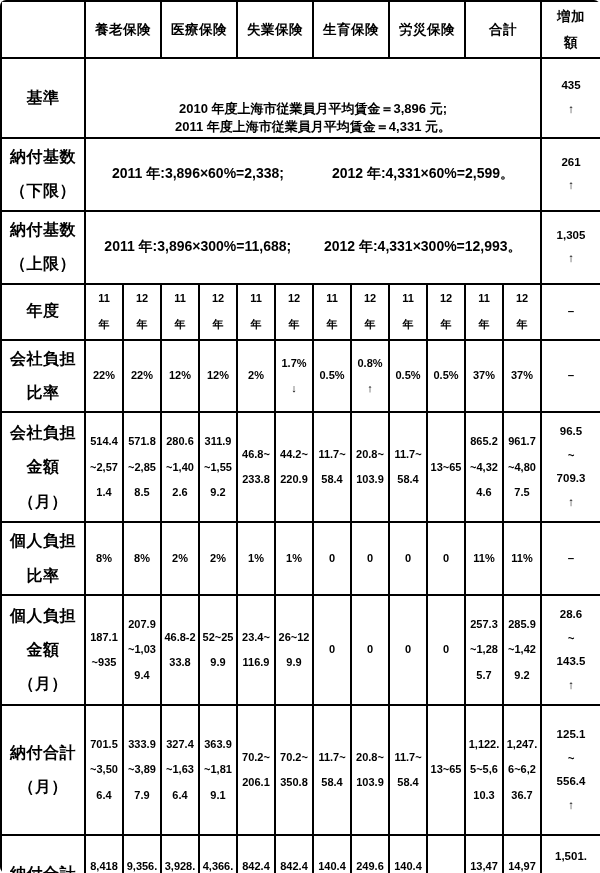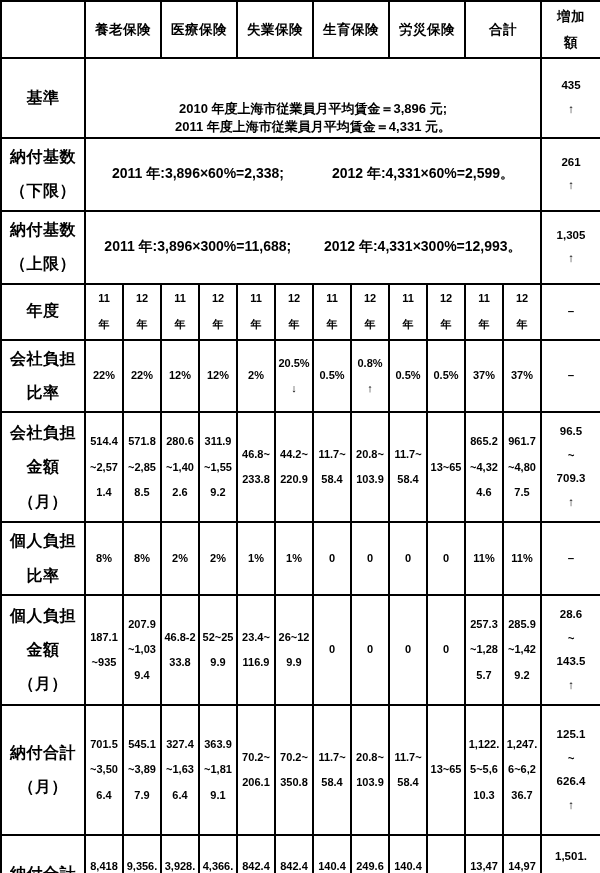--- a/index.html
+++ b/index.html
@@ -5,20 +5,21 @@
   html, body {
     margin: 0;
     padding: 0;
     background: #ffffff;
   }
   .page {
     width: 600px;
     height: 873px;
     background: #ffffff;
     overflow: hidden;
+    border-radius: 6px;
   }
   table.ins {
     border-collapse: collapse;
     table-layout: fixed;
     width: 600px;
     height: 873px;
     background: #ffffff;
     color: #000000;
     font-family: "Liberation Sans", "DejaVu Sans", sans-serif;
     font-weight: bold;
@@ -182,21 +183,21 @@
   </tr>
 
   <tr style="height:57px">
     <td class="lbl">会社負担
 比率</td>
     <td class="num">22%</td>
     <td class="num">22%</td>
     <td class="num">12%</td>
     <td class="num">12%</td>
     <td class="num">2%</td>
-    <td class="num">20.5%
+    <td class="num">1.7%
 ↓</td>
     <td class="num">0.5%</td>
     <td class="num">0.8%
 ↑</td>
     <td class="num">0.5%</td>
     <td class="num">0.5%</td>
     <td class="num">37%</td>
     <td class="num">37%</td>
     <td class="inc">–</td>
   </tr>
@@ -258,34 +259,34 @@
     <td class="inc">28.6
 ~
 143.5
 ↑</td>
   </tr>
 
   <tr style="height:130px">
     <td class="lbl">納付合計
 （月）</td>
     <td class="num">701.5~3,506.4</td>
-    <td class="num">545.1~3,897.9</td>
+    <td class="num">333.9~3,897.9</td>
     <td class="num">327.4~1,636.4</td>
     <td class="num">363.9~1,819.1</td>
     <td class="num">70.2~206.1</td>
     <td class="num">70.2~350.8</td>
     <td class="num">11.7~58.4</td>
     <td class="num">20.8~103.9</td>
     <td class="num">11.7~58.4</td>
     <td class="num">13~65</td>
     <td class="num">1,122.5~5,610.3</td>
     <td class="num">1,247.6~6,236.7</td>
     <td class="inc">125.1
 ~
-626.4
+556.4
 ↑</td>
   </tr>
 
   <tr style="height:113px">
     <td class="lbl">納付合計
 （年）</td>
     <td class="num">8,418~42,076.8</td>
     <td class="num">9,356.4~46,7</td>
     <td class="num">3,928.8~19,6</td>
     <td class="num">4,366.8~21,8</td>

